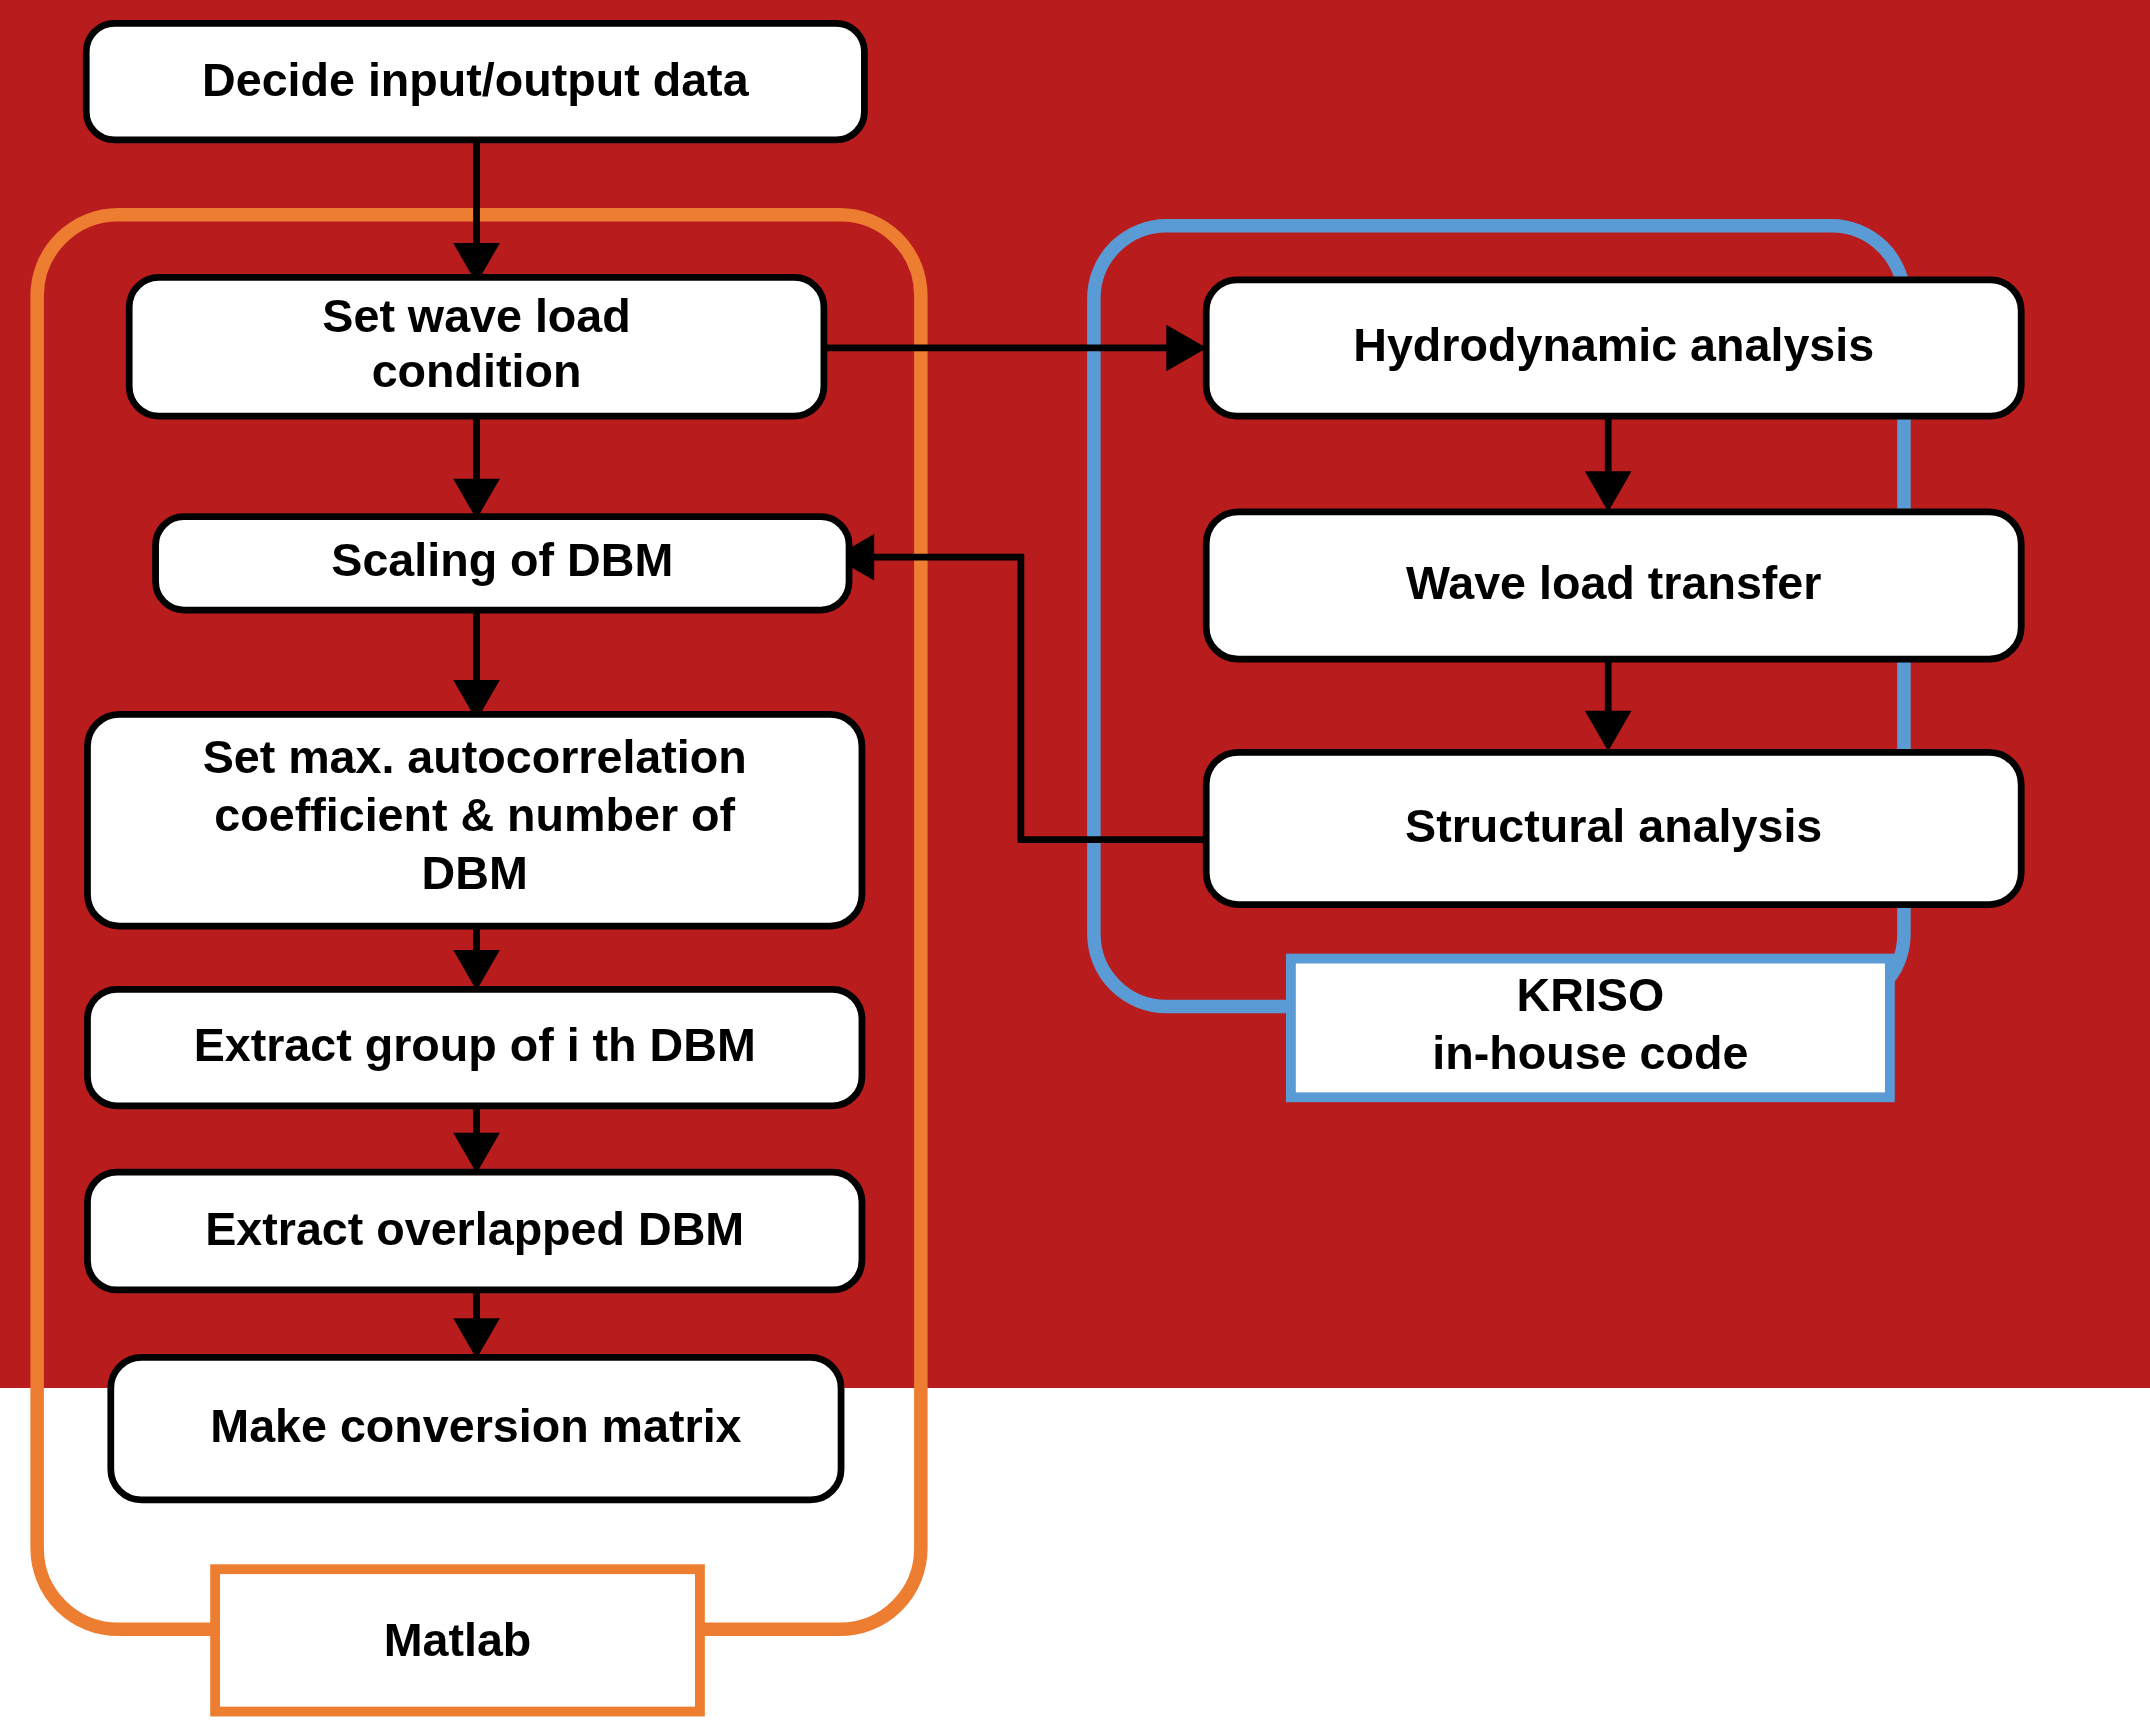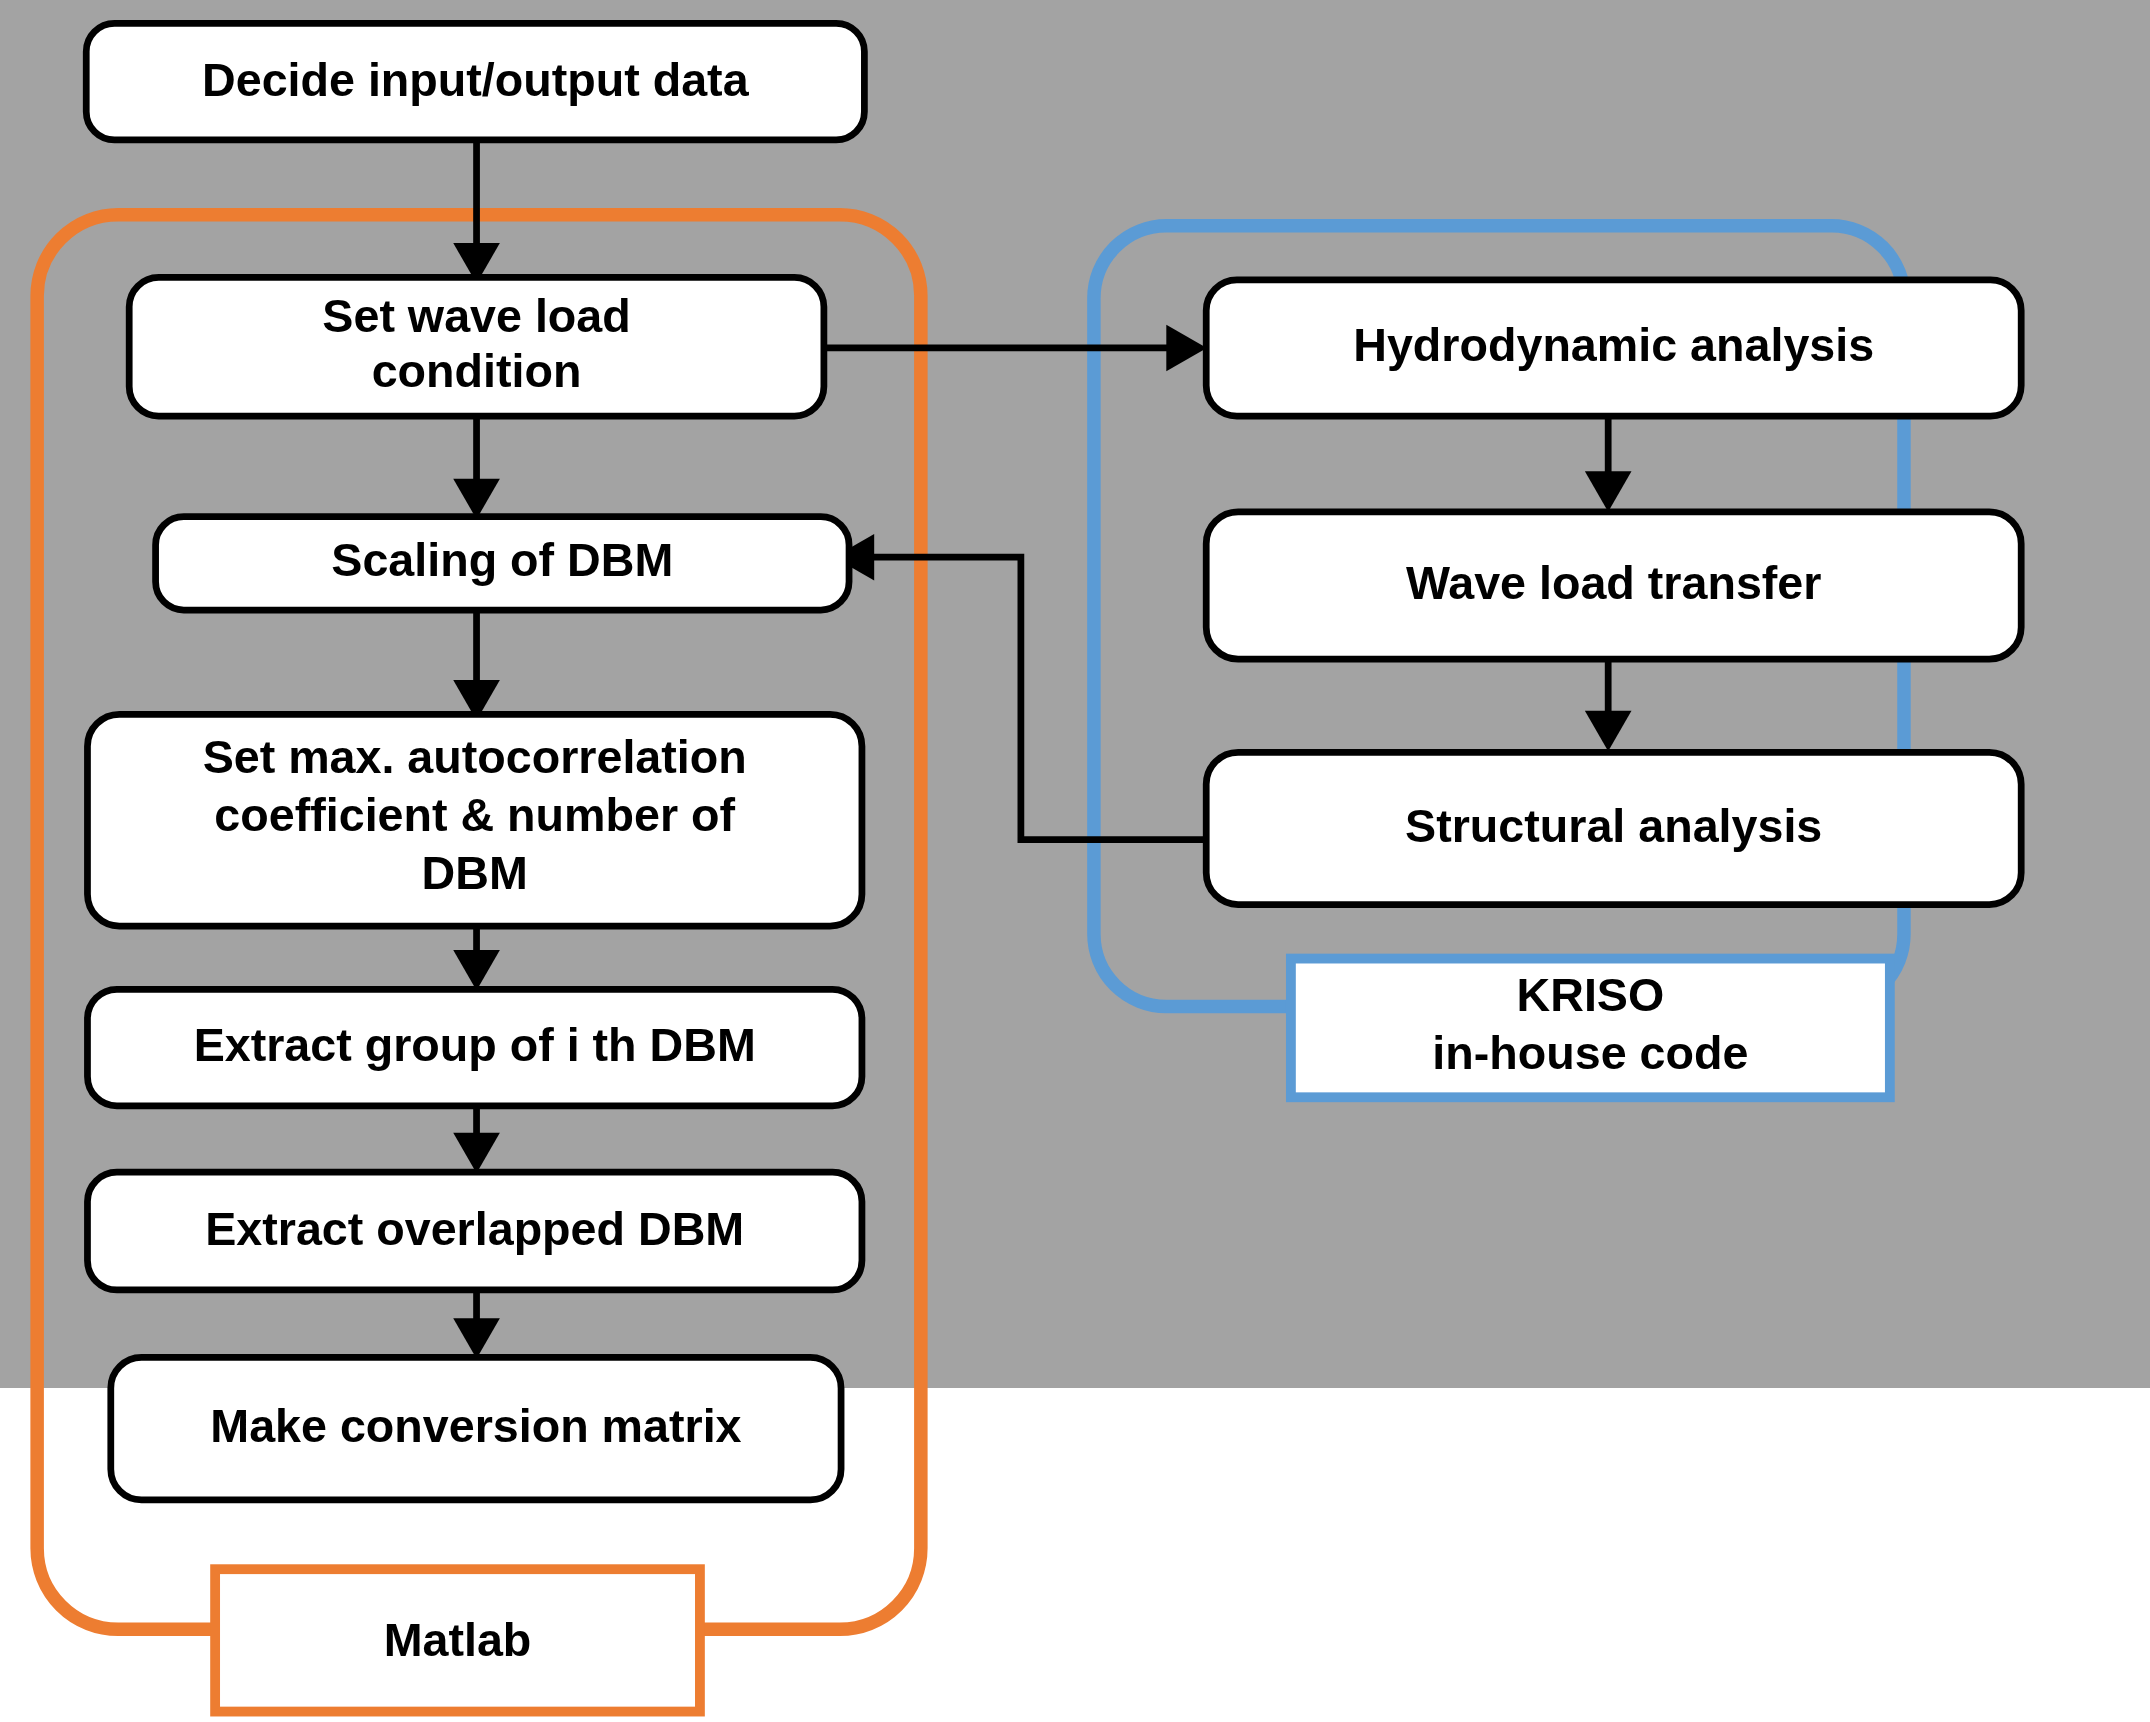--- a/index.html
+++ b/index.html
@@ -11,21 +11,21 @@
   body {
     width: 2151px;
     height: 1722px;
     overflow: hidden;
     font-family: "Liberation Sans", sans-serif;
   }
   #flow-root {
     position: relative;
     width: 2151px;
     height: 1388px;
-    background: #a3a3a3;
+    background: #b91c1c;
   }
   svg.flow-svg {
     position: absolute;
     top: 0;
     left: 0;
     width: 2151px;
     height: 1722px;
     display: block;
   }
   .proc-box-rect {

